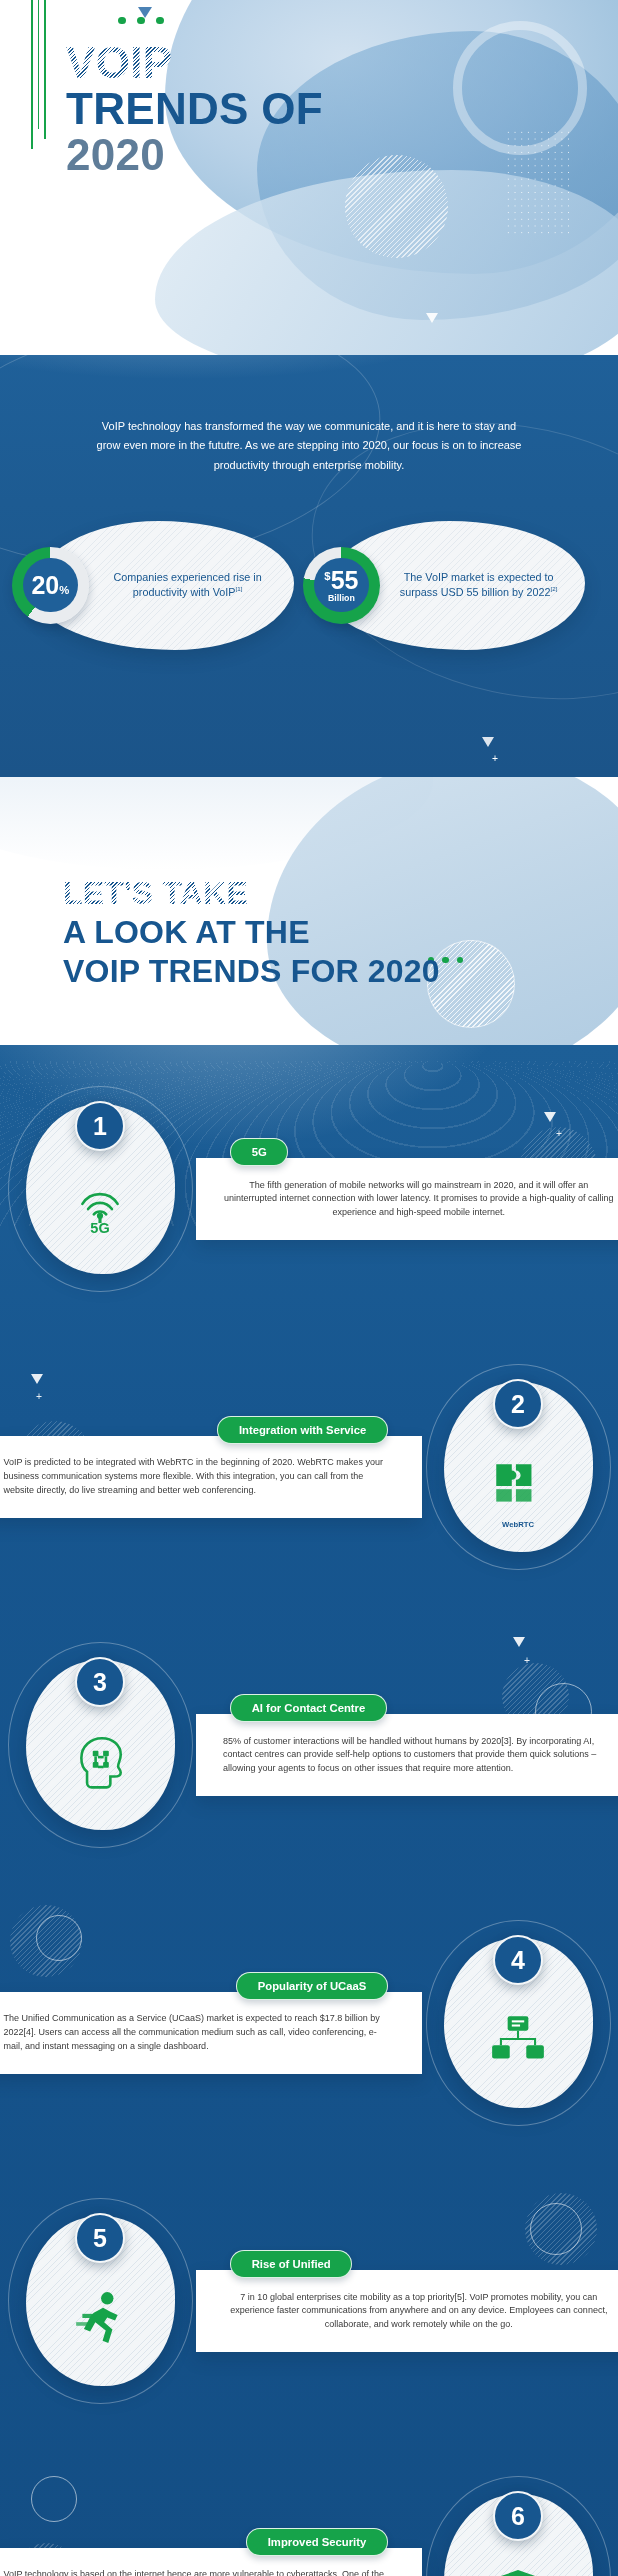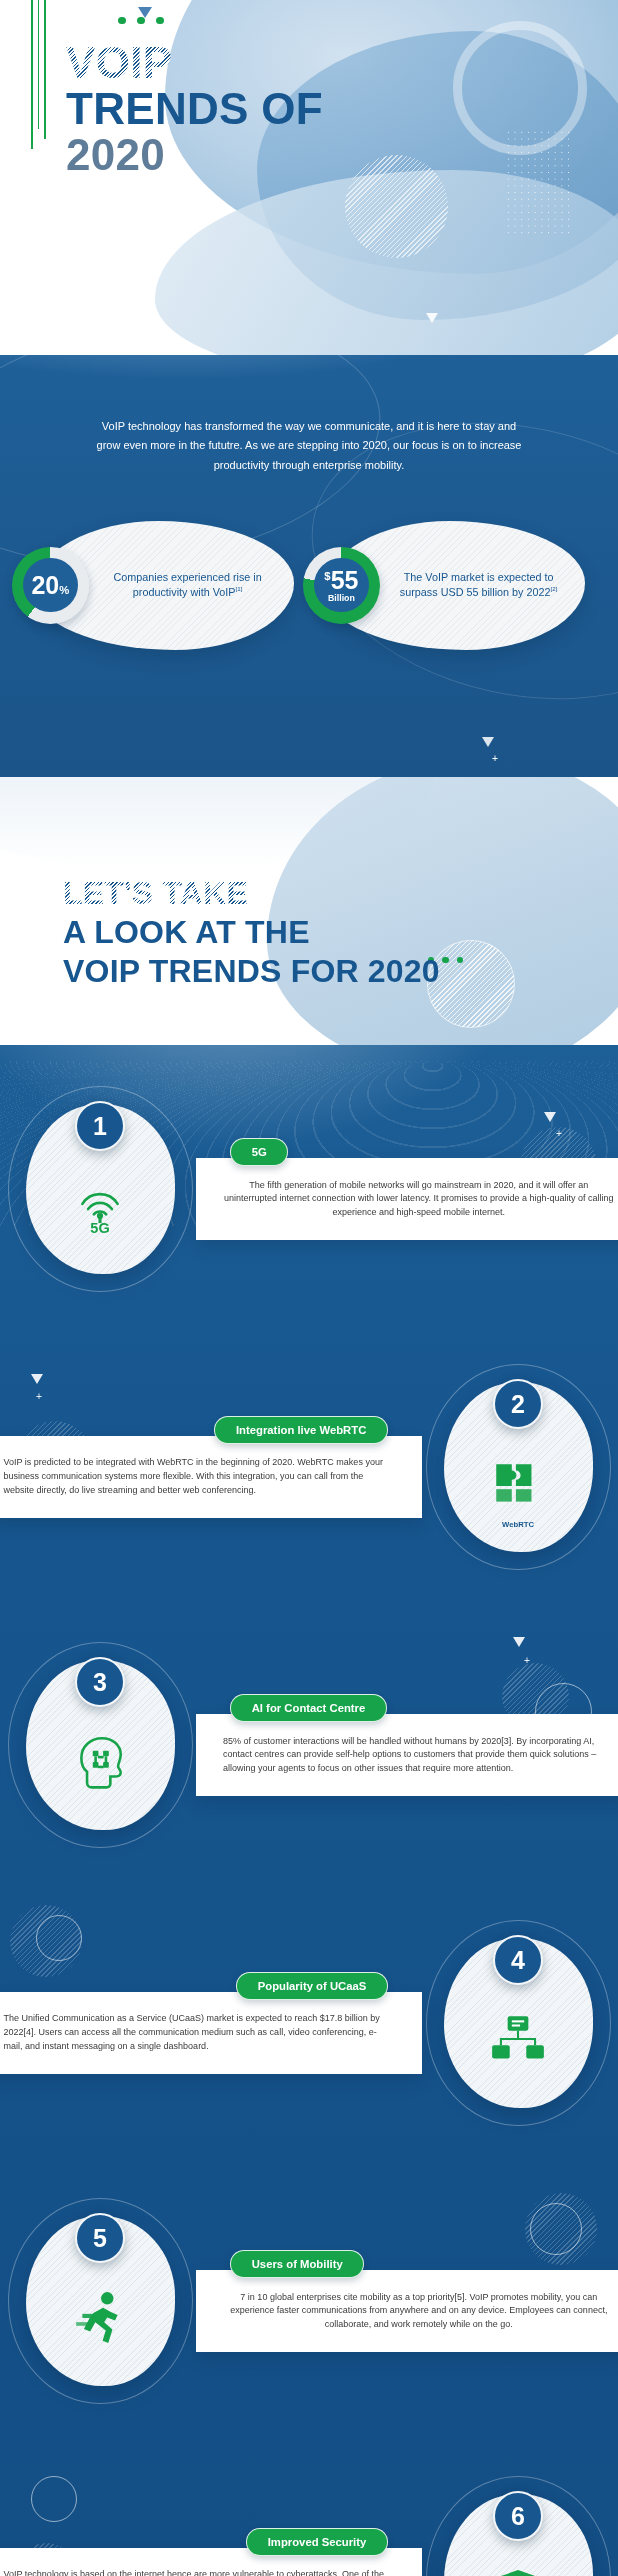--- a/index.html
+++ b/index.html
@@ -483,21 +483,21 @@
                 <path d="M14 12h30v12a9 9 0 0 1 0 18v12H14V12z"></path>
                 <path d="M52 12h30v42H52V42a9 9 0 0 0 0-18V12z"></path>
                 <path d="M14 60h30v12a9 9 0 0 1 0 0v12H14V60z" opacity=".85"></path>
                 <path d="M52 60h30v24H52V60z" opacity=".85"></path>
               </g>
             </svg>
           </div>
           <div class="ico-label">WebRTC</div>
         </div>
         <div class="card-wrap">
-          <div class="pill">Integration live WebRTC</div>
+          <div class="pill">Integration with Service</div>
           <div class="card">VoIP is predicted to be integrated with WebRTC in the beginning of 2020. WebRTC makes your business communication systems more flexible. With this integration, you can call from the website directly, do live streaming and better web conferencing.</div>
         </div>
       </div>
     </article>
 
     <article class="trend right txt-left">
       <div class="deco-tri" style="right:93px; top:31px;"></div>
       <div class="deco-plus" style="right:88px; top:49px;">+</div>
       <div class="deco-circle" style="right:26px;top:77px;width:57px;height:57px;"></div>
       <div class="deco-hatch" style="right:49px;top:57px;width:67px;height:67px;"></div>
@@ -572,21 +572,21 @@
               <g fill="#16a34a">
                 <circle cx="66" cy="16" r="12"></circle>
                 <path d="M40 44l18-10 14 8 14 6-5 11-15-6-6 9 16 14-8 26-11-4 6-20-20-16-10 18-12-5 13-25z"></path>
                 <path d="M18 46h22v8H18z" opacity=".9"></path>
                 <path d="M6 62h26v7H6z" opacity=".7"></path>
               </g>
             </svg>
           </div>
         </div>
         <div class="card-wrap">
-          <div class="pill">Users of Mobility</div>
+          <div class="pill">Rise of Unified</div>
           <div class="card">7 in 10 global enterprises cite mobility as a top priority[5]. VoIP promotes mobility, you can experience faster communications from anywhere and on any device. Employees can connect, collaborate, and work remotely while on the go.</div>
         </div>
       </div>
     </article>
 
     <article class="trend left">
       <div class="deco-circle" style="left:31px;top:36px;width:46px;height:46px;"></div>
       <div class="deco-hatch" style="left:13px;top:103px;width:67px;height:67px;"></div>
       <div class="trend-inner">
         <div class="bubble">

